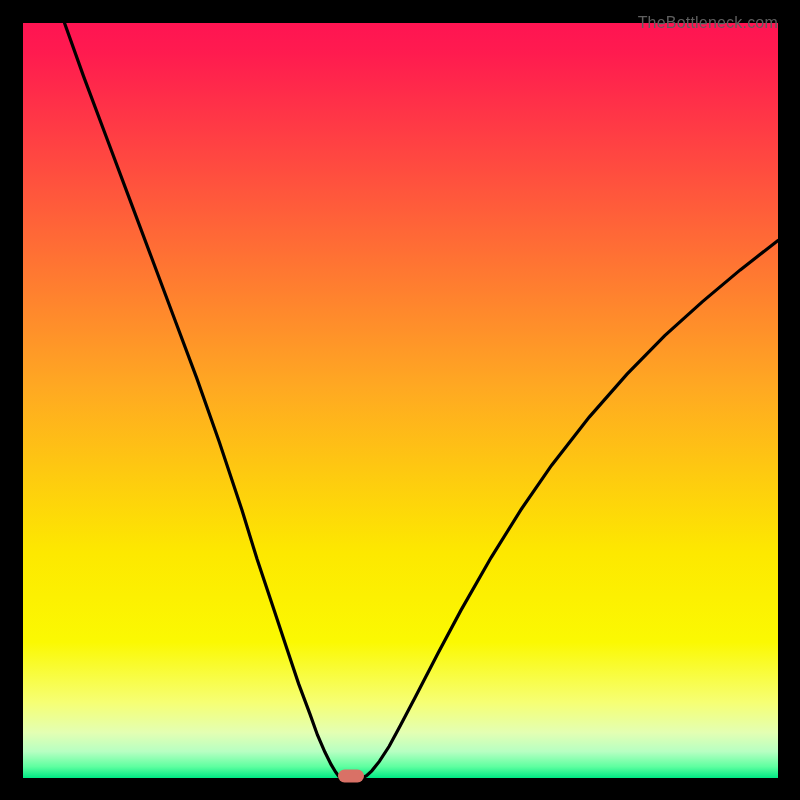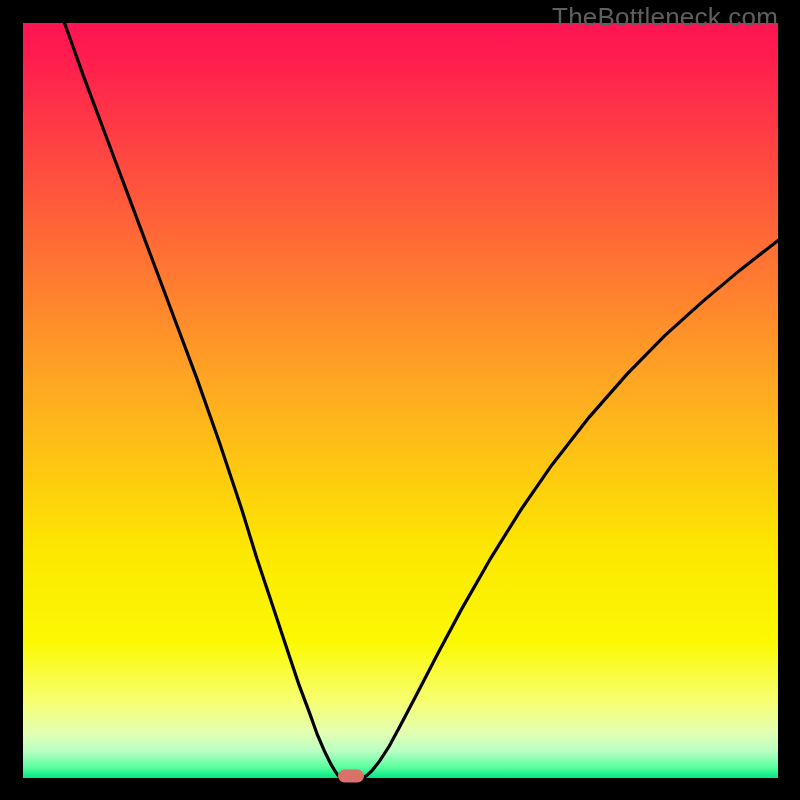--- a/index.html
+++ b/index.html
@@ -21,24 +21,24 @@
   }
   .plot-area {
     position: absolute;
     left: 0;
     top: 0;
     width: 755px;
     height: 755px;
   }
   .watermark {
     position: absolute;
-    top: 2px;
+    top: 14px;
     right: 22px;
     color: #5f5f5f;
-    font-size: 26px;
+    font-size: 16px;
     font-weight: 500;
     letter-spacing: 0.2px;
   }
   .marker {
     position: absolute;
     width: 26px;
     height: 13px;
     background: #d97166;
     border-radius: 7px;
     transform: translate(-50%, -50%);

